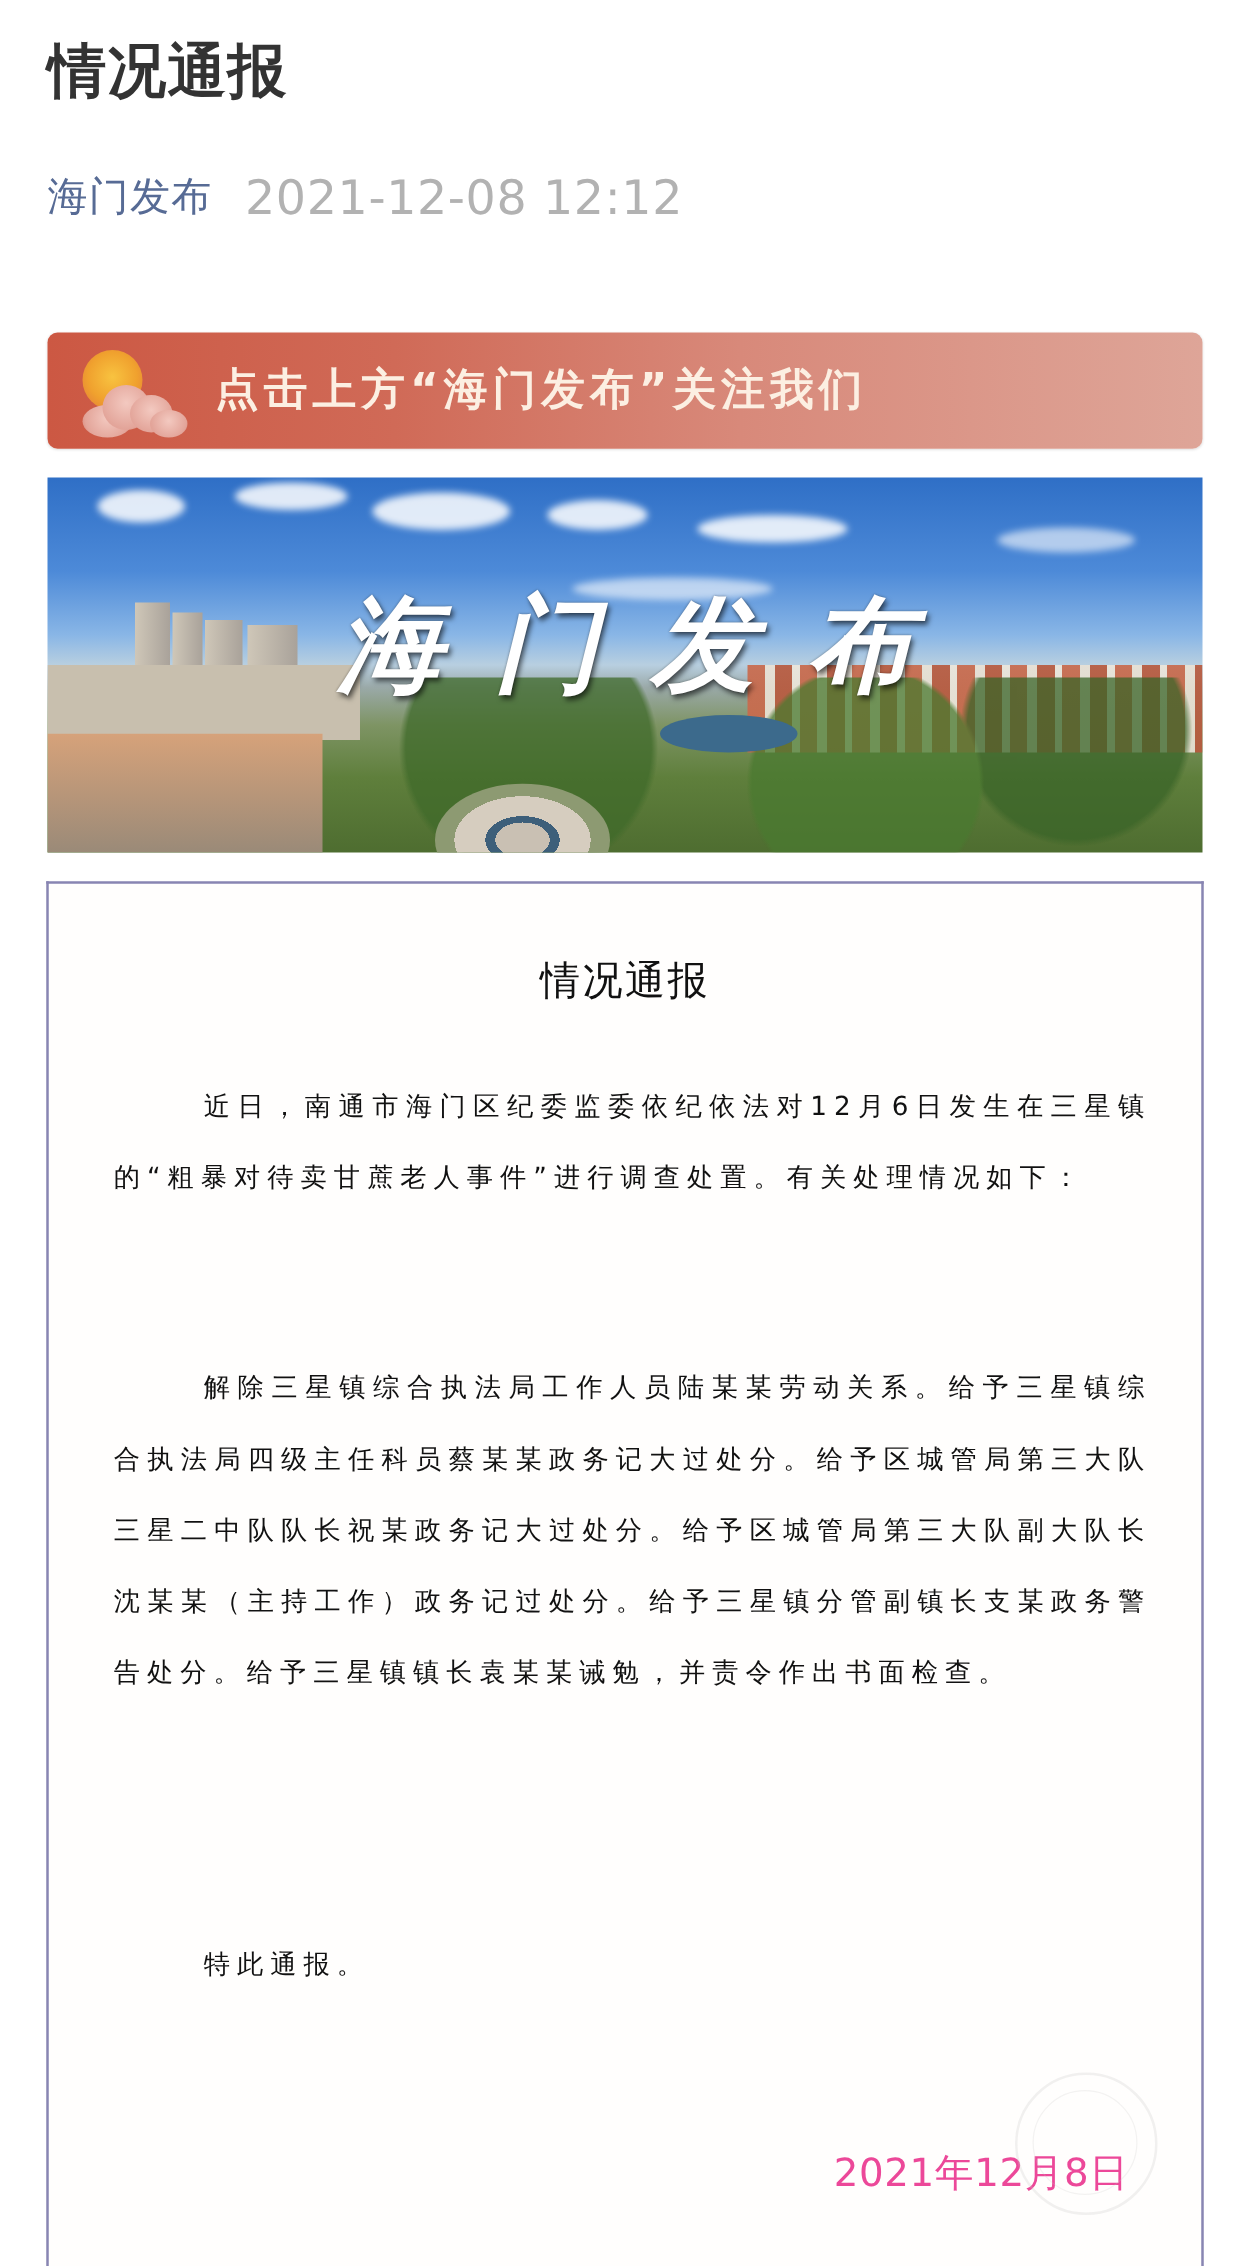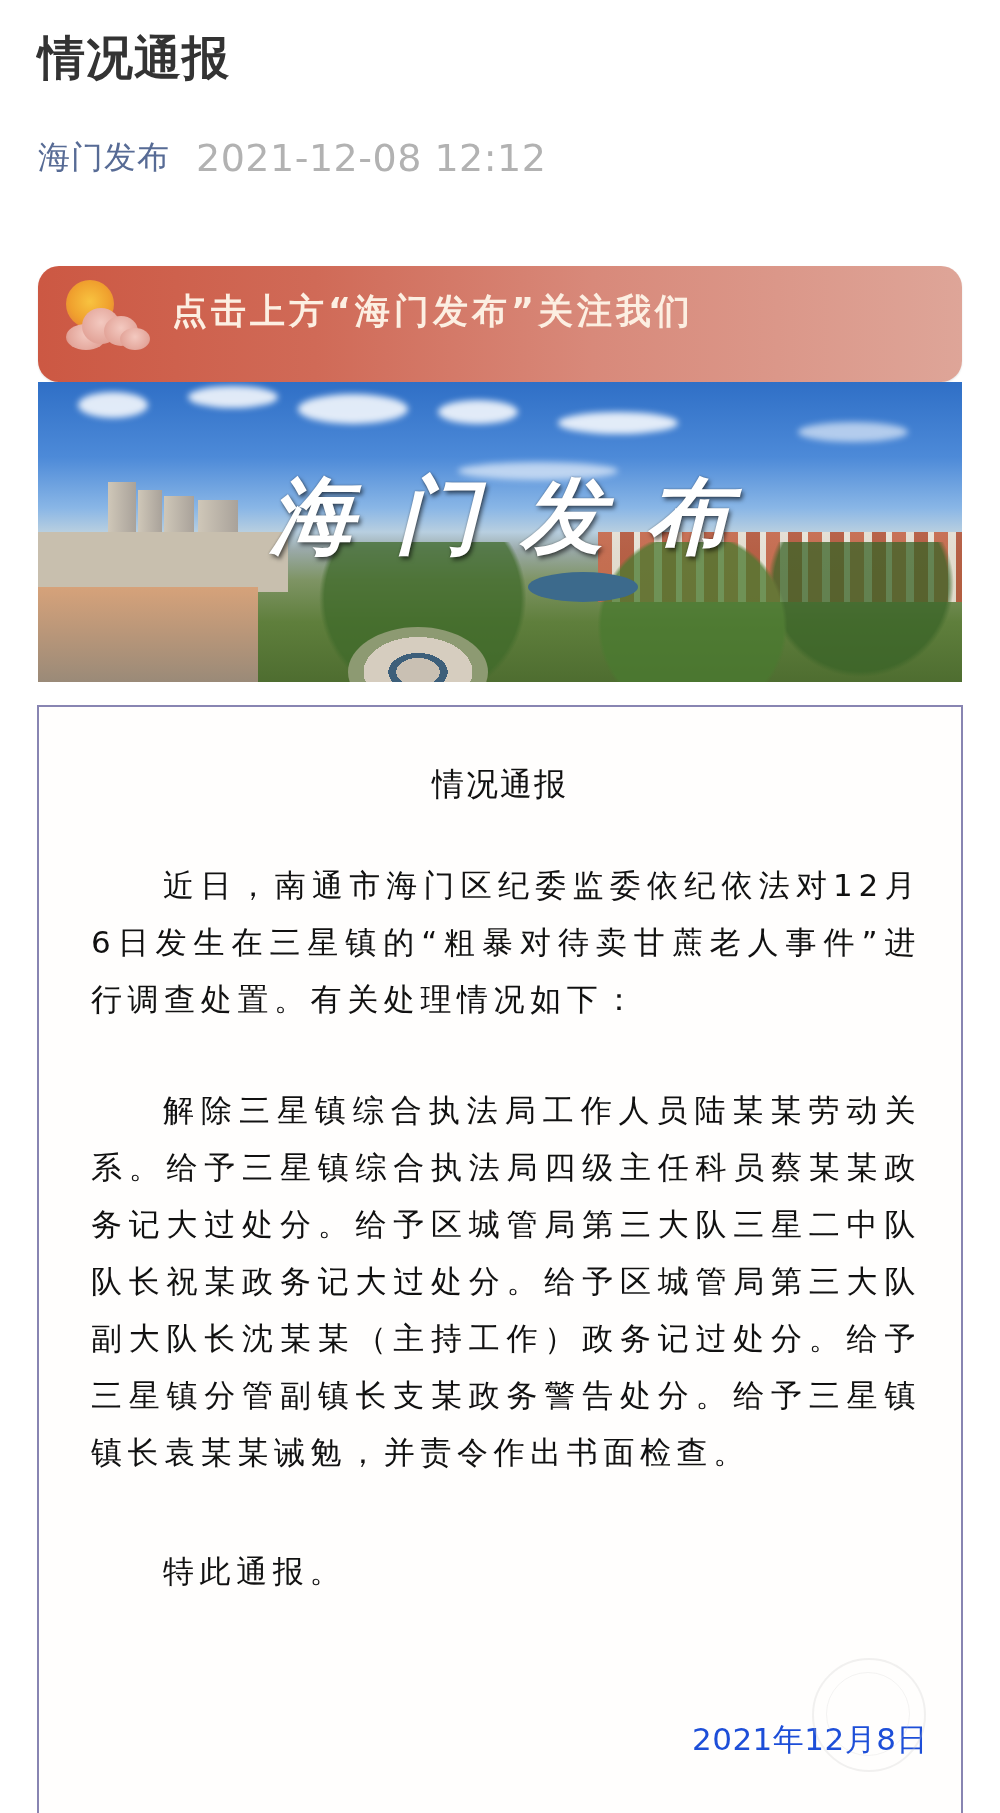--- a/index.html
+++ b/index.html
@@ -6,22 +6,22 @@
   body { width: 1000px; height: 1813px; position: relative; overflow: hidden;
          font-family: "DejaVu Sans", "Liberation Sans", sans-serif; }
 
   .article-title { position: absolute; left: 38px; top: 26px; margin: 0;
                    font-size: 47px; font-weight: bold; color: #333333; line-height: 64px; letter-spacing: 1px; }
 
   .meta { position: absolute; left: 38px; top: 136px; height: 44px; display: flex; align-items: flex-start; }
   .meta .account { font-size: 32px; color: #576b95; letter-spacing: 1px; cursor: pointer; }
   .meta .time { font-size: 38px; color: #b2b2b2; margin-left: 26px; letter-spacing: 0.5px; }
 
-  .follow-banner { position: absolute; left: 38px; top: 266px; width: 924px; height: 116px;
-                   border-radius: 21px;
+  .follow-banner { position: absolute; left: 38px; top: 266px; width: 924px; height: 93px;
+                   border-radius: 8px;
                    background: linear-gradient(90deg, #cc5843 0%, #d06a57 30%, #d8897a 60%, #dea598 100%);
                    box-shadow: 0 1px 2px rgba(0,0,0,0.12); cursor: pointer; }
   .follow-banner .sun { position: absolute; left: 28px; top: 14px; width: 48px; height: 48px; border-radius: 50%;
                         background: radial-gradient(circle at 50% 45%, #f8c340 0%, #f0a12e 55%, #e0753a 100%); }
   .follow-banner .cloud { position: absolute; left: 28px; top: 40px; width: 84px; height: 44px; }
   .follow-banner .cloud span { position: absolute; border-radius: 50%;
                                background: radial-gradient(circle at 50% 40%, #f3c9c0 0%, #e3a59a 70%, rgba(220,140,125,0.6) 100%); }
   .follow-banner .label { position: absolute; left: 134px; top: 0; height: 91px; display: flex; align-items: center;
                           font-size: 35px; font-weight: bold; color: #fcefe2; letter-spacing: 4px; }
 
@@ -44,26 +44,26 @@
                        display: flex; justify-content: space-between; align-items: center;
                        font-family: "DejaVu Serif", "Liberation Serif", serif; font-style: italic; font-weight: bold;
                        font-size: 84px; color: #ffffff; letter-spacing: 0;
                        text-shadow: 2px 3px 4px rgba(0,0,0,0.55), 0 0 2px rgba(0,0,0,0.4); }
 
   .doc-box { position: absolute; left: 37px; top: 705px; width: 922px; height: 1120px;
              border: 2px solid #8885b2; border-bottom: none; background: #fffefd; }
   .doc-heading { position: absolute; left: 0; width: 922px; top: 55px; text-align: center;
                  font-size: 32px; color: #111111; letter-spacing: 2px; line-height: 44px; }
   .doc-para { position: absolute; left: 52px; width: 830px; margin: 0;
-              font-size: 31px; color: #111111; line-height: 57px; letter-spacing: 5.6px;
+              font-size: 21px; color: #111111; line-height: 57px; letter-spacing: 5.6px;
               text-indent: 72px; text-align: justify; }
   .doc-para.p1 { top: 150px; }
   .doc-para.p2 { top: 375px; }
   .doc-para.p3 { top: 838px; font-family: Liberation Mono, monospace; }
-  .doc-date { position: absolute; right: 33px; top: 1010px; font-size: 31px; color: #1d4ed8; letter-spacing: 0.5px; line-height: 44px; margin-left: 22px; }
+  .doc-date { position: absolute; right: 58px; top: 1010px; font-size: 31px; color: #ec4899; letter-spacing: 0.5px; line-height: 44px; margin-left: 22px; }
 
   .watermark { position: absolute; left: 812px; top: 1658px; width: 110px; height: 110px; border-radius: 50%;
                border: 2px solid rgba(200,200,200,0.25); }
   .watermark::after { content: ""; position: absolute; left: 12px; top: 12px; width: 82px; height: 82px;
                       border-radius: 50%; border: 1px solid rgba(200,200,200,0.22); }
 </style>
 </head>
 <body>
 
 <h1 class="article-title">情况通报</h1>

